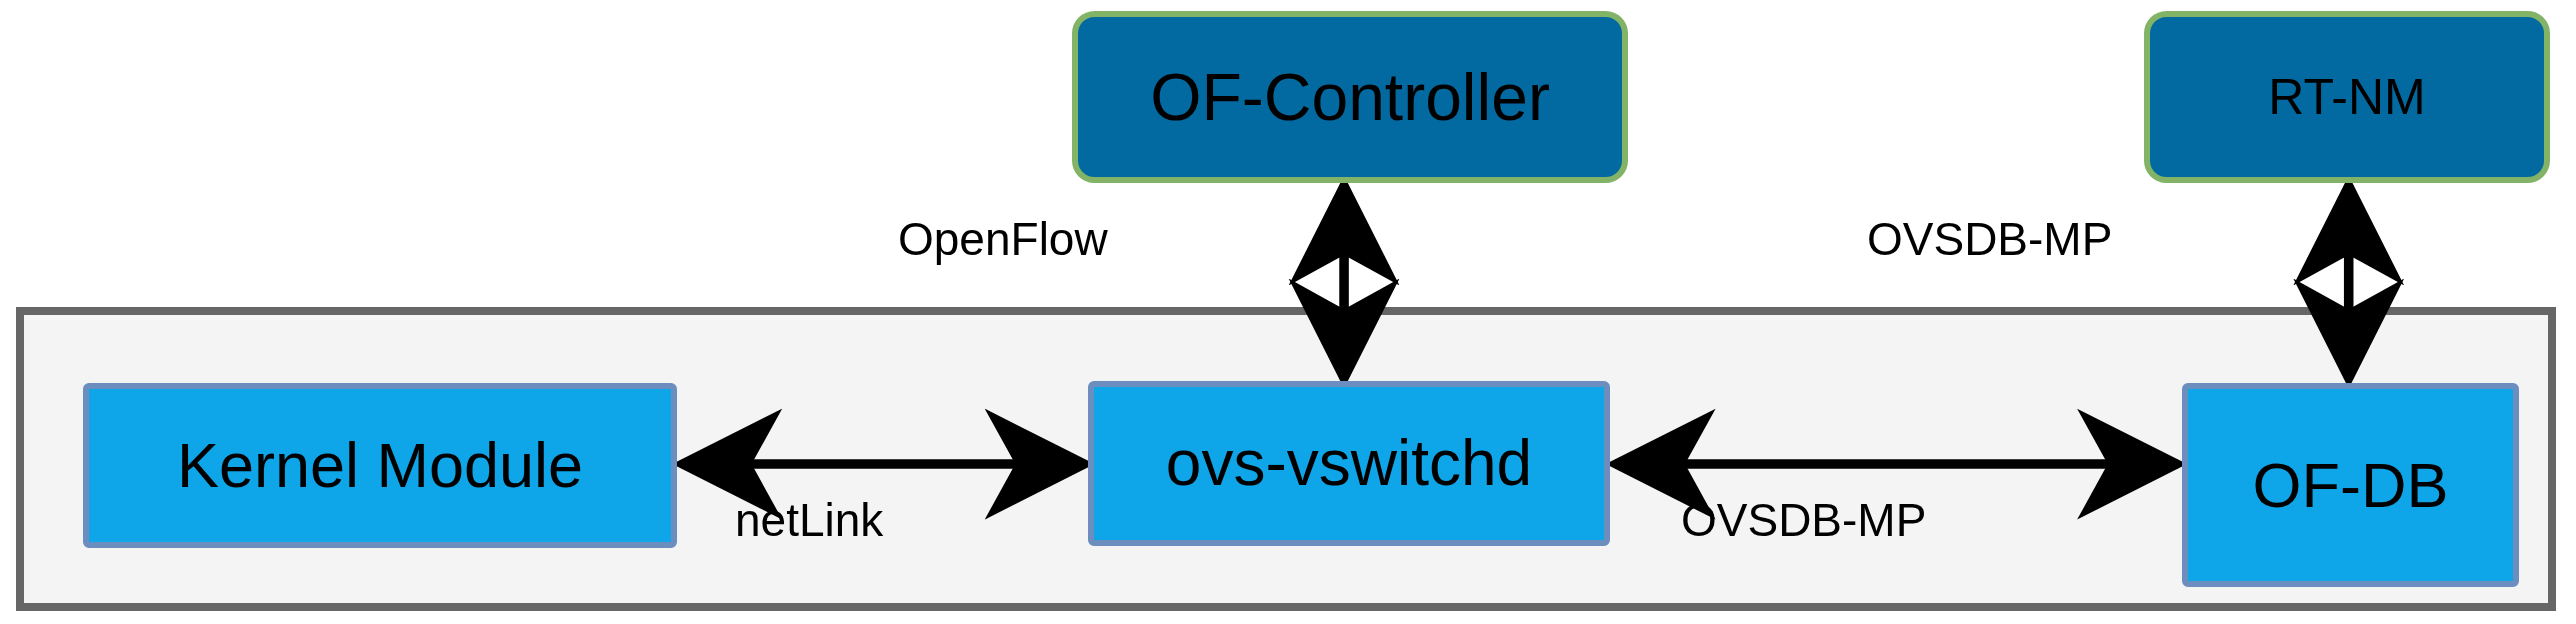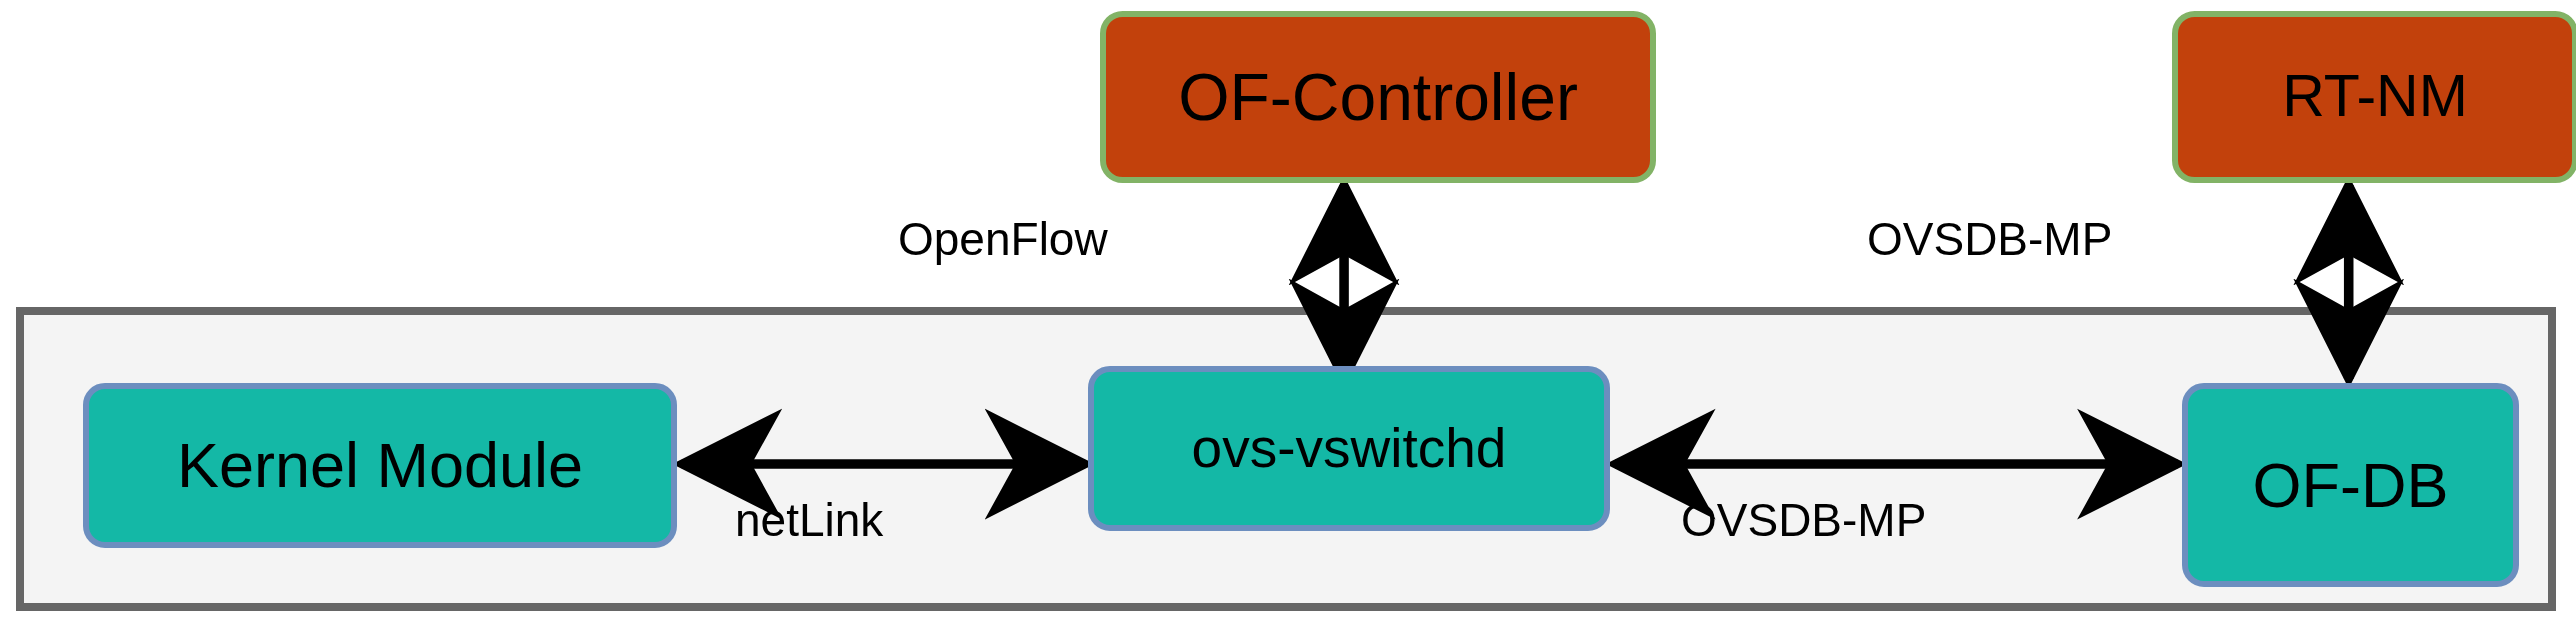--- a/index.html
+++ b/index.html
@@ -36,50 +36,49 @@
     box-sizing: border-box;
     display: flex;
     align-items: center;
     justify-content: center;
     text-align: center;
     color: #000000;
     line-height: 1.05;
     white-space: nowrap;
   }
   .node-green {
-    background: #c2410c;
+    background: #0369a1;
     border: 6px solid #82b366;
     border-radius: 22.6px;
-    margin-left: 28px;
   }
   .node-blue {
-    background: #14b8a6;
+    background: #0ea5e9;
     border: 6px solid #6c8ebf;
-    border-radius: 22px;
+    border-radius: 6px;
   }
 
   #node-of-controller {
     left: 1072px;  top: 11.3px;
     width: 556px; height: 172px;
     font-size: 66px;
   }
   #node-rt-nm {
     left: 2144px; top: 11.3px;
     width: 406px; height: 172px;
-    font-size: 59px;
+    font-size: 50px;
   }
   #node-kernel-module {
     left: 83px;   top: 383px;
     width: 594px; height: 165px;
     font-size: 63px;
   }
   #node-ovs-vswitchd {
-    left: 1088px; top: 366px;
+    left: 1088px; top: 381px;
     width: 522px; height: 165px;
-    font-size: 55px;
+    font-size: 64px;
   }
   #node-of-db {
     left: 2182px; top: 383px;
     width: 337px; height: 204px;
     font-size: 63px;
   }
 
   
   .edge-label {
     position: absolute;

